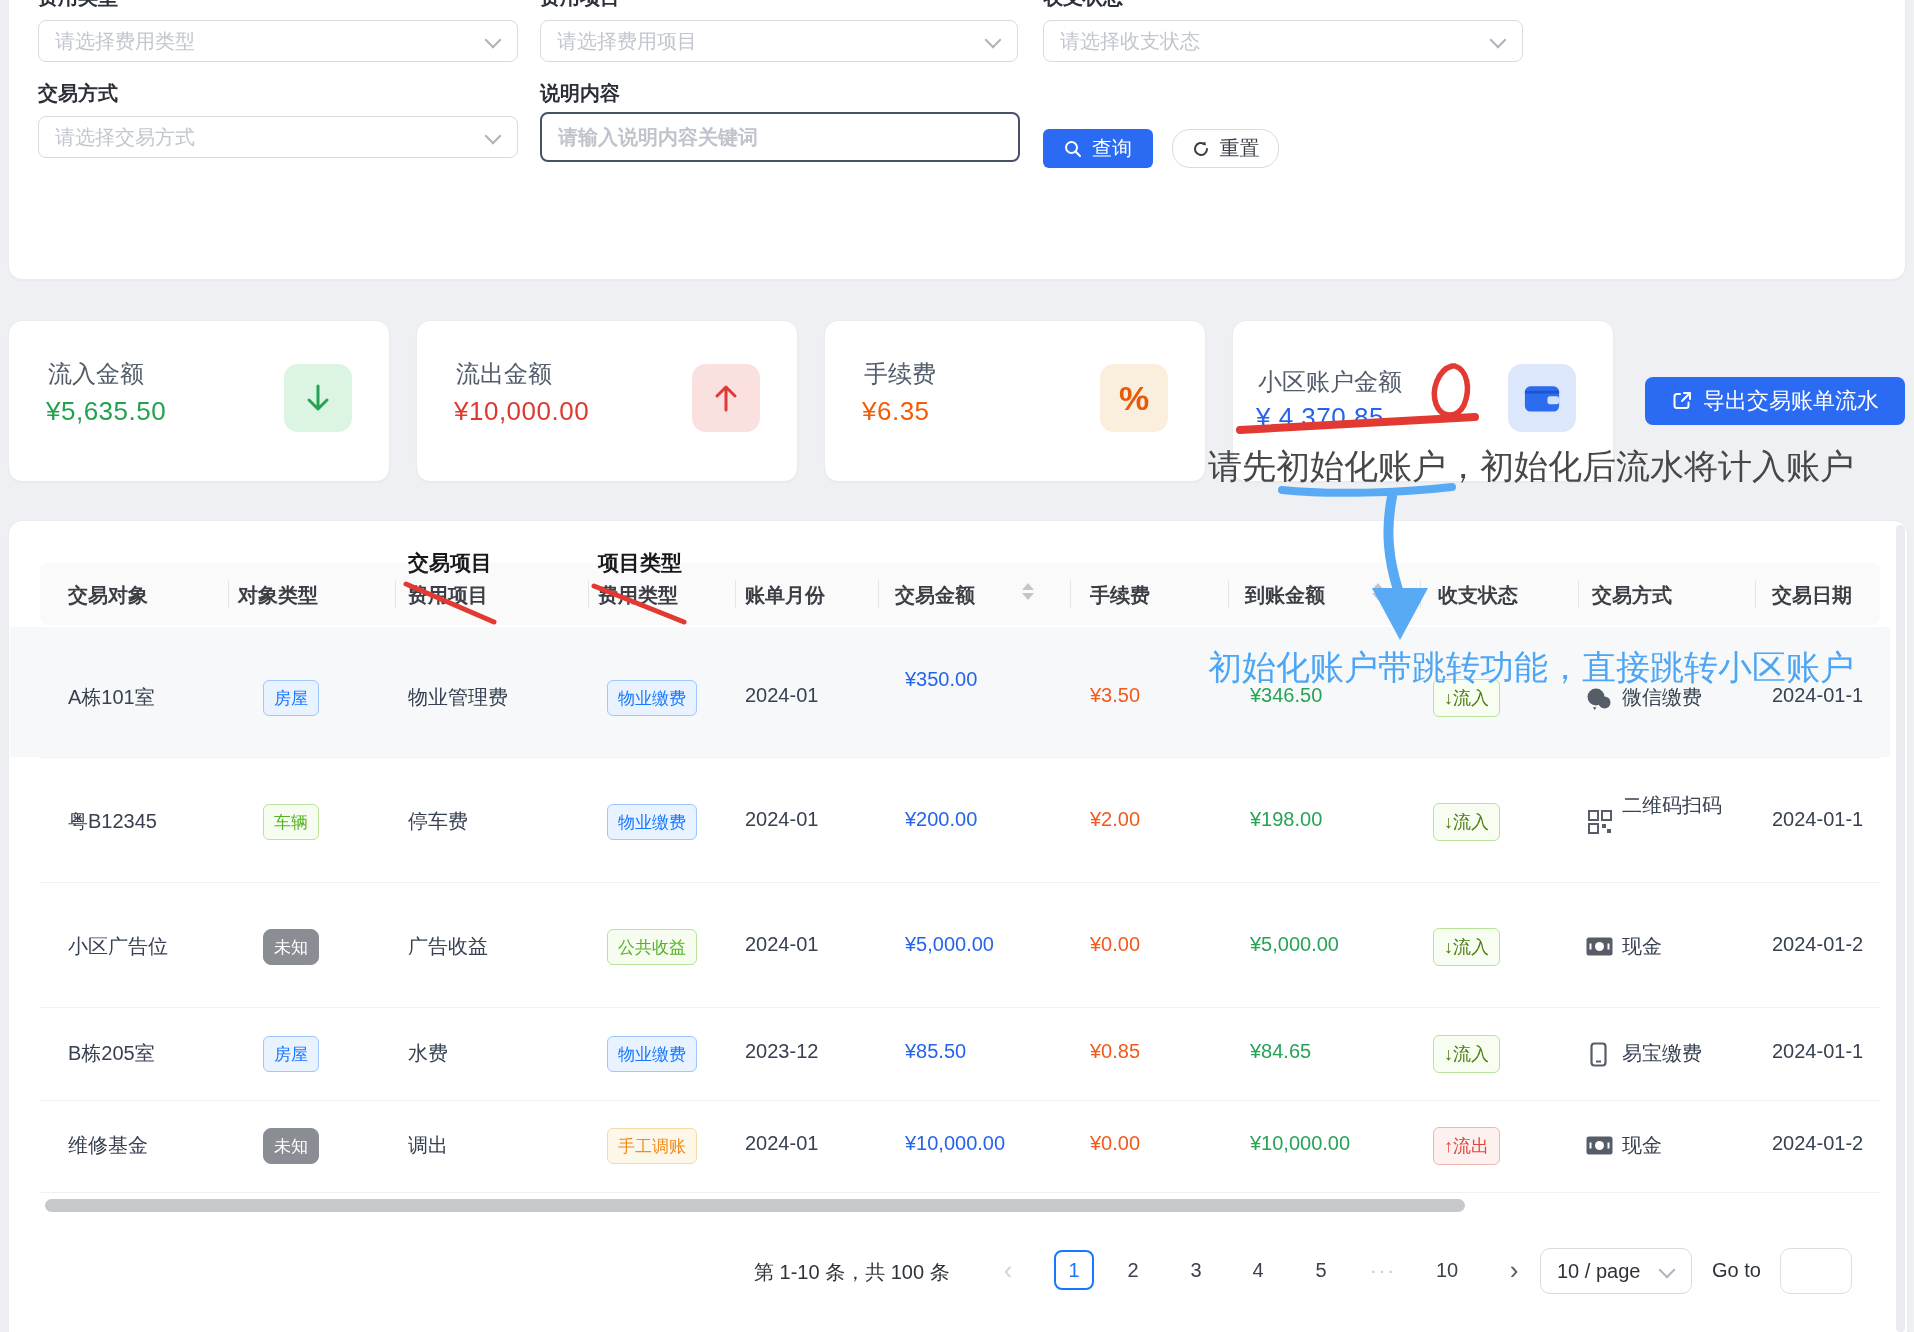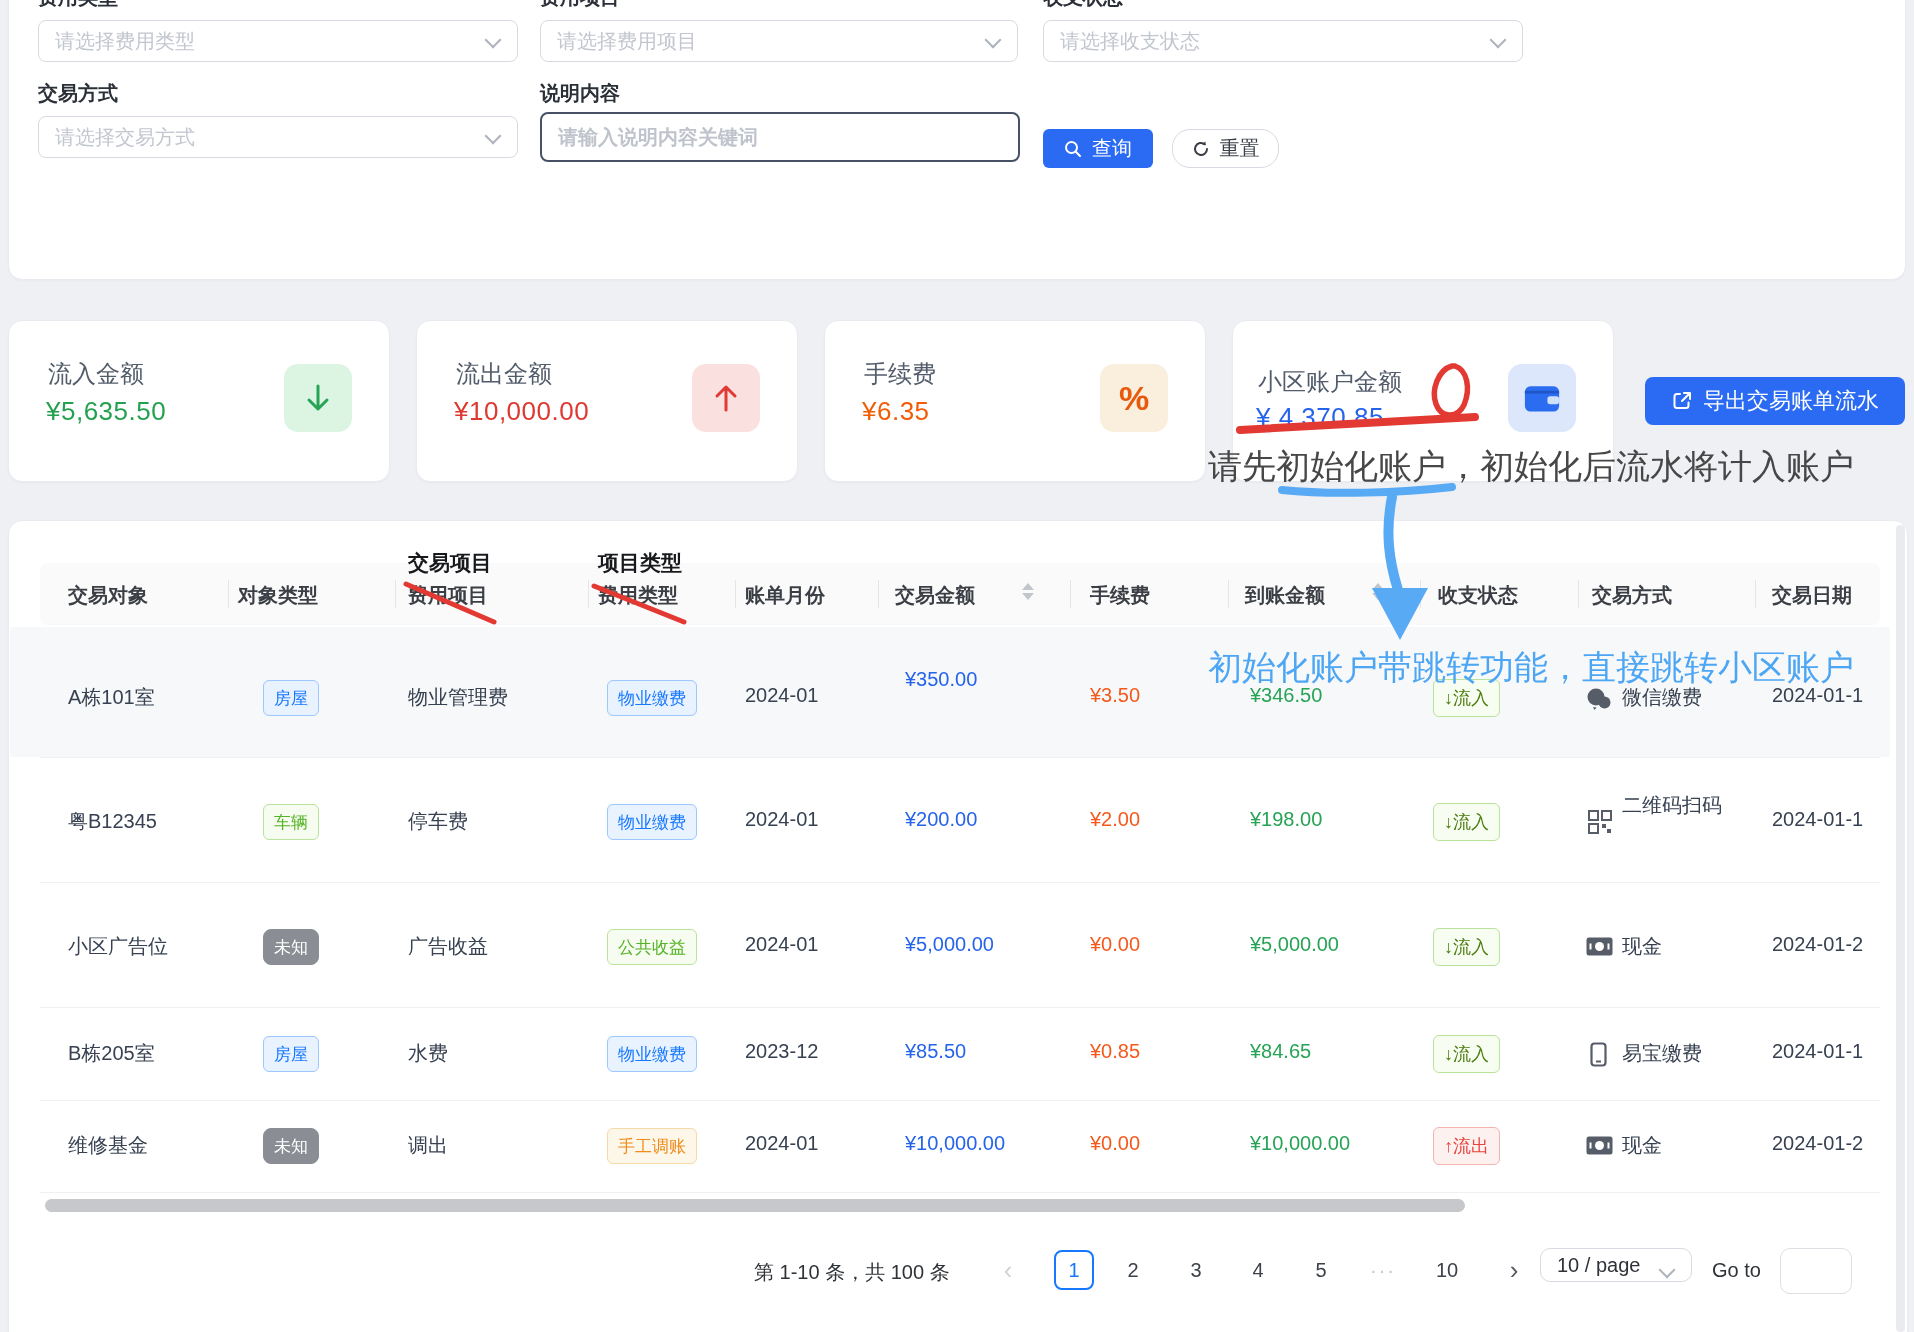--- a/index.html
+++ b/index.html
@@ -290,21 +290,21 @@
   <div class="pg-num" style="left:988px;top:1250px;color:#cfd3d9;font-size:26px;">‹</div>
   <div class="pg-num pg-active" style="left:1054px;top:1250px;">1</div>
   <div class="pg-num" style="left:1113px;top:1250px;">2</div>
   <div class="pg-num" style="left:1176px;top:1250px;">3</div>
   <div class="pg-num" style="left:1238px;top:1250px;">4</div>
   <div class="pg-num" style="left:1301px;top:1250px;">5</div>
   <div class="pg-num" style="left:1358px;top:1250px;width:50px;color:#c3c7cd;letter-spacing:2px;">···</div>
   <div class="pg-num" style="left:1425px;top:1250px;width:44px;">10</div>
   <div class="pg-num" style="left:1494px;top:1250px;color:#565b63;font-size:26px;">›</div>
 
-  <div class="select" style="left:1540px;top:1248px;width:152px;height:34px;border-radius:10px;color:#2f3338;">
+  <div class="select" style="left:1540px;top:1248px;width:152px;height:46px;border-radius:10px;color:#2f3338;">
     <span>10 / page</span>
     <span class="chev" style="top:15px;"></span>
   </div>
   <div class="abs" style="left:1712px;top:1259px;font-size:20px;color:#2f3338;">Go to</div>
   <input class="input" style="left: 1780px; top: 1248px; width: 72px; height: 46px; border: 1px solid rgb(220, 223, 227); border-radius: 10px;">
 
   <div class="gray-note" style="left:1208px;top:444px;">请先初始化账户，初始化后流水将计入账户</div>
   <div class="blue-note" style="left:1208px;top:645px;">初始化账户带跳转功能，直接跳转小区账户</div>
 
   <svg class="annot-svg" width="1914" height="1332" viewBox="0 0 1914 1332">

